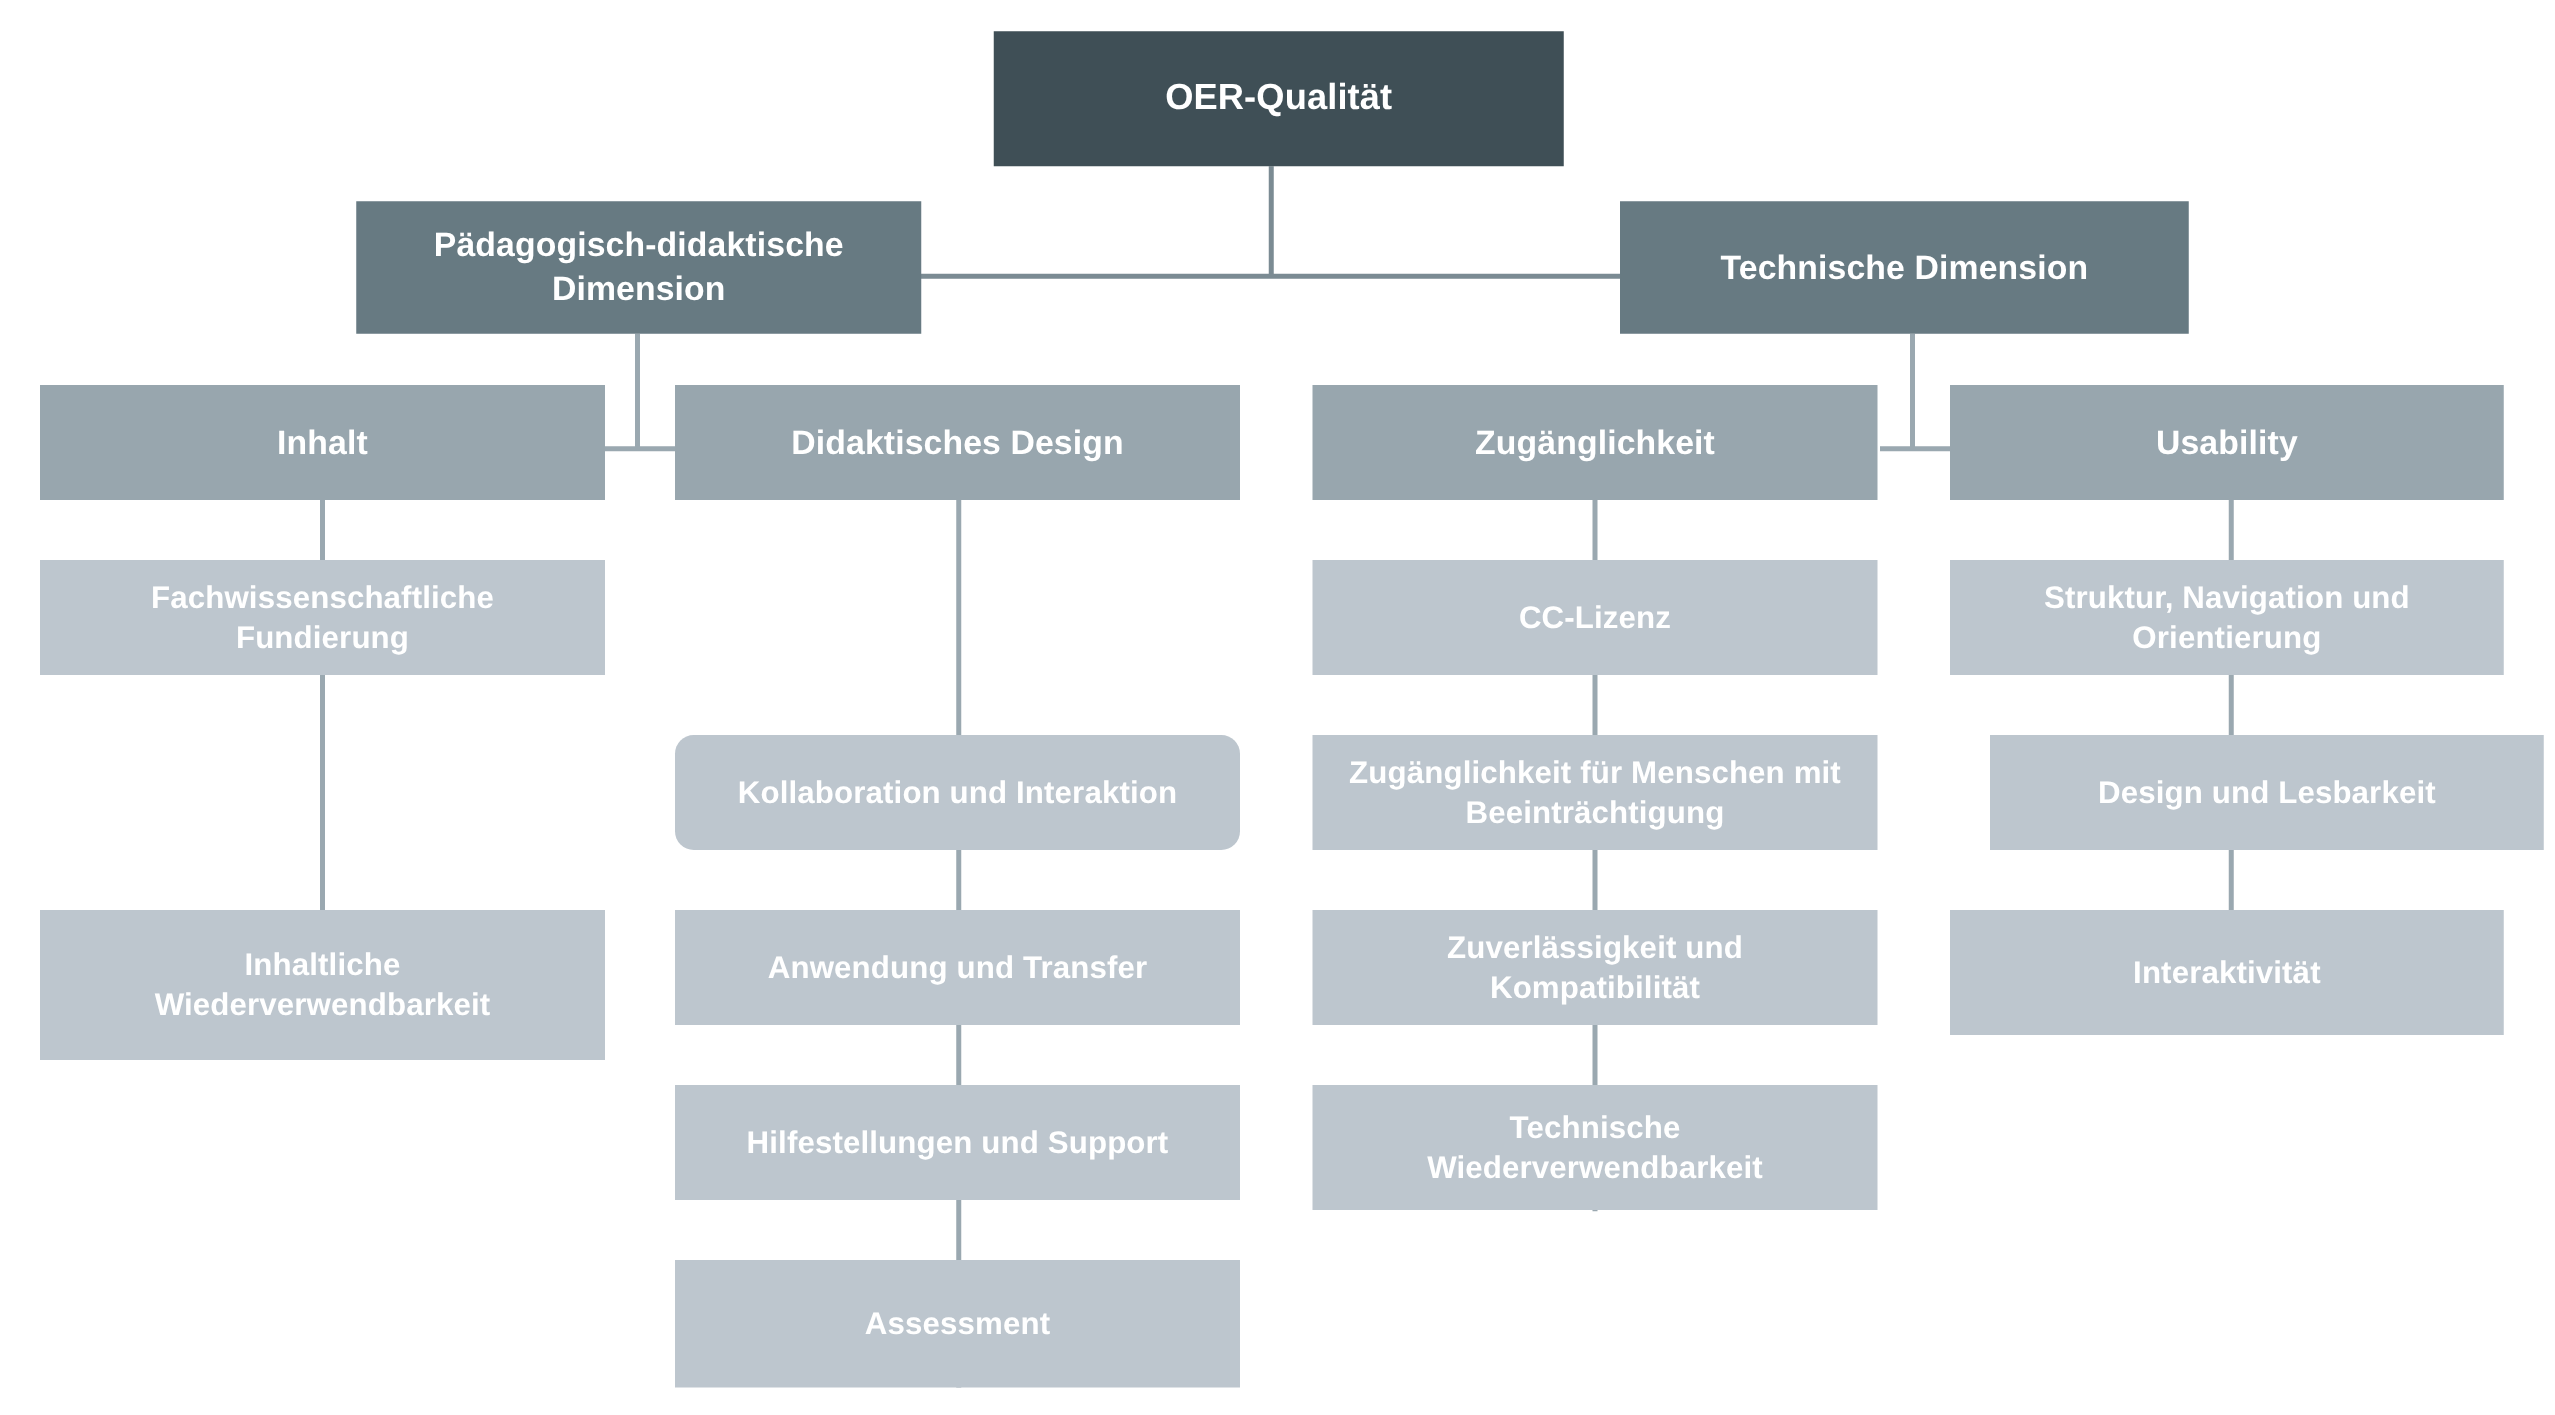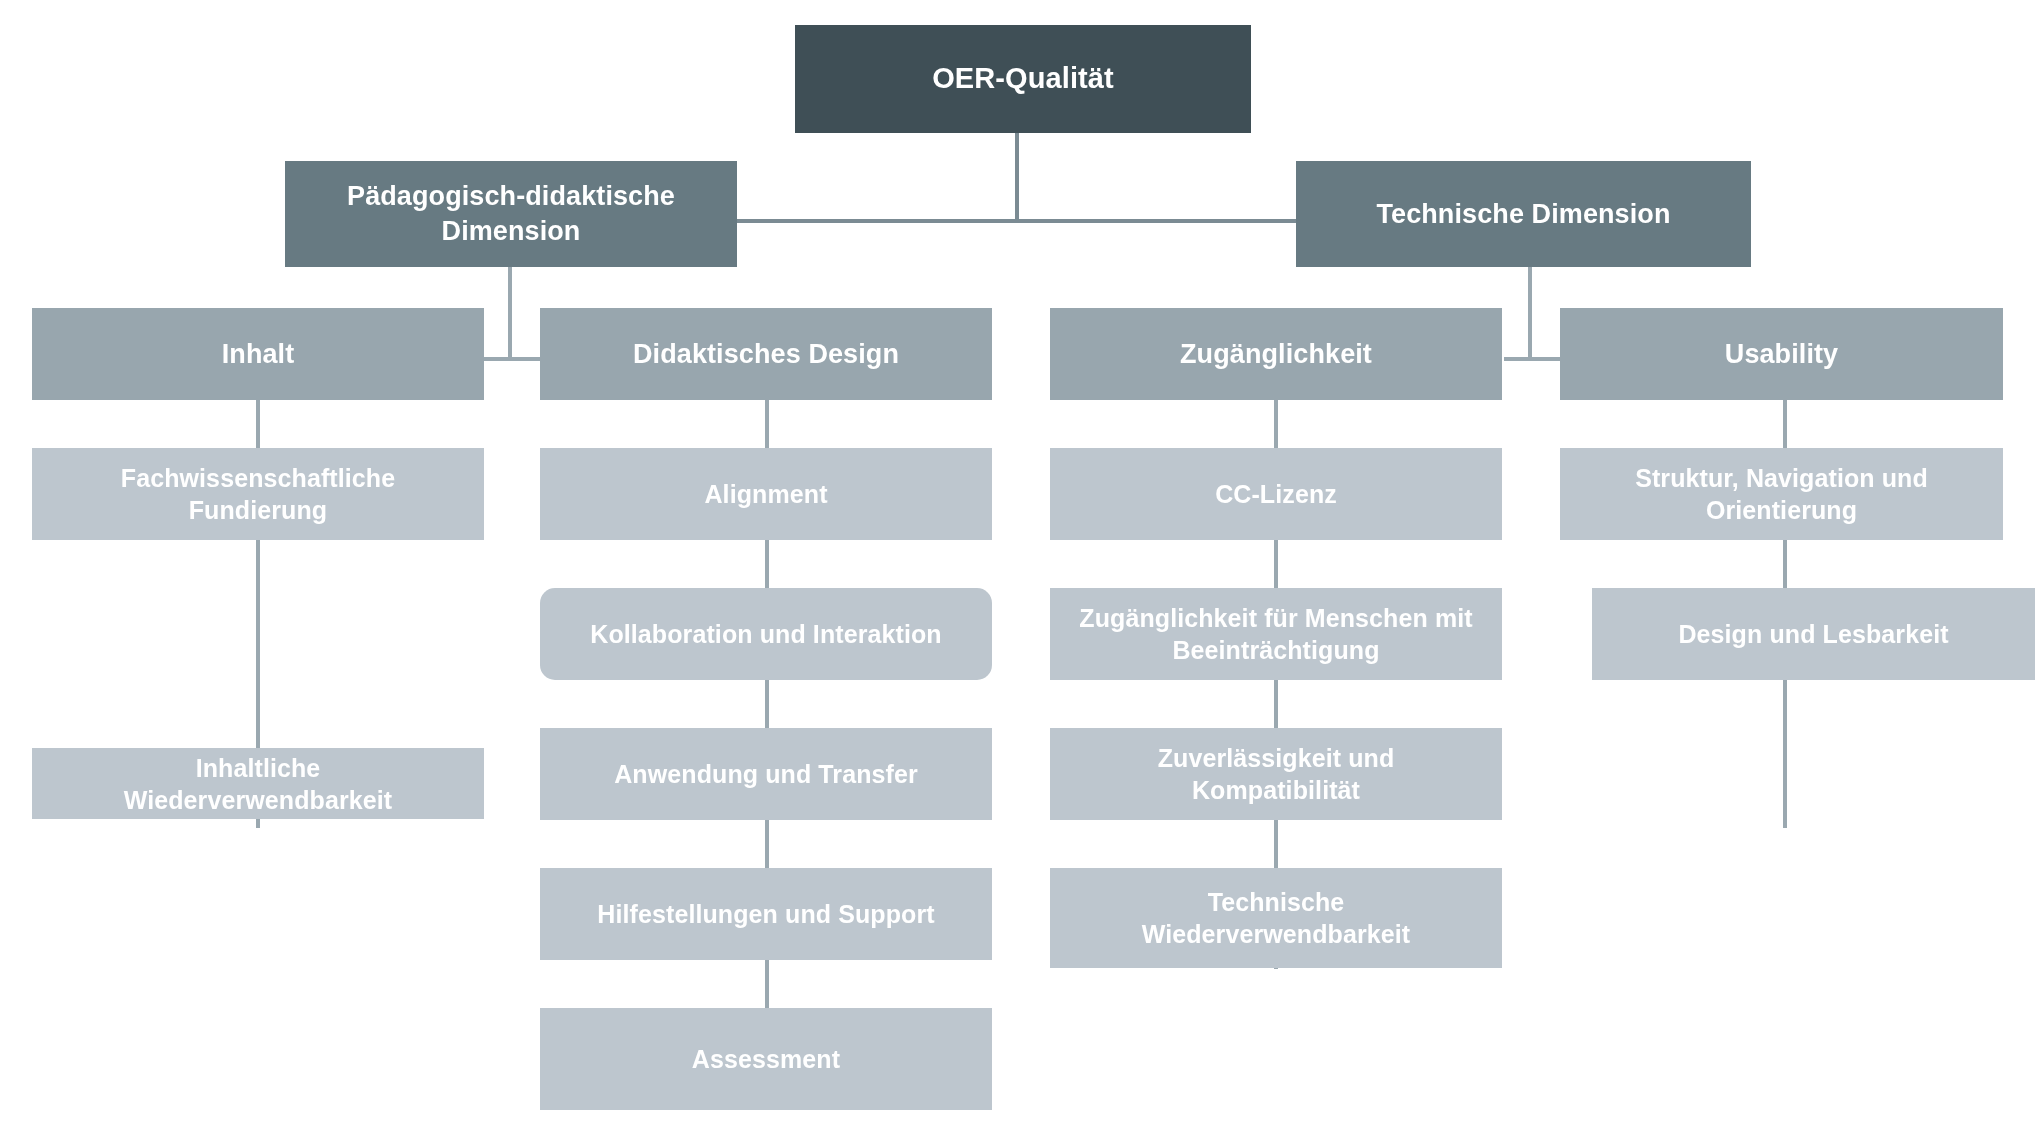--- a/index.html
+++ b/index.html
@@ -108,27 +108,24 @@
     <span class="node-text">Zugänglichkeit</span>
   </div>
 
   <div class="node lvl-cat" style="left:1560px; top:308px; width:443px; height:92px;">
     <span class="node-text">Usability</span>
   </div>
 
   <div class="node lvl-leaf" style="left:32px; top:448px; width:452px; height:92px;">
     <span class="node-text">Fachwissenschaftliche Fundierung</span>
   </div>
-  <div class="node lvl-leaf" style="left:32px; top:748px; width:452px; height:71px;">
+  <div class="node lvl-leaf" style="left:32px; top:728px; width:452px; height:120px;">
     <span class="node-text">Inhaltliche Wiederverwendbarkeit</span>
   </div>
 
-  <div class="node lvl-leaf" style="left:540px; top:448px; width:452px; height:92px;">
-    <span class="node-text">Alignment</span>
-  </div>
   <div class="node lvl-leaf" style="left:540px; top:588px; width:452px; height:92px;border-radius:15px;">
     <span class="node-text">Kollaboration und Interaktion</span>
   </div>
   <div class="node lvl-leaf" style="left:540px; top:728px; width:452px; height:92px;">
     <span class="node-text">Anwendung und Transfer</span>
   </div>
   <div class="node lvl-leaf" style="left:540px; top:868px; width:452px; height:92px;">
     <span class="node-text">Hilfestellungen und Support</span>
   </div>
   <div class="node lvl-leaf" style="left:540px; top:1008px; width:452px; height:102px;">
@@ -147,14 +144,17 @@
   <div class="node lvl-leaf" style="left:1050px; top:868px; width:452px; height:100px;">
     <span class="node-text">Technische Wiederverwendbarkeit</span>
   </div>
 
   <div class="node lvl-leaf" style="left:1560px; top:448px; width:443px; height:92px;">
     <span class="node-text">Struktur, Navigation und Orientierung</span>
   </div>
   <div class="node lvl-leaf" style="left:1560px; top:588px; width:443px; height:92px;margin-left:32px;">
     <span class="node-text">Design und Lesbarkeit</span>
   </div>
+  <div class="node lvl-leaf" style="left:1560px; top:728px; width:443px; height:100px;">
+    <span class="node-text">Interaktivität</span>
+  </div>
 
 </div>
 
 </body></html>

